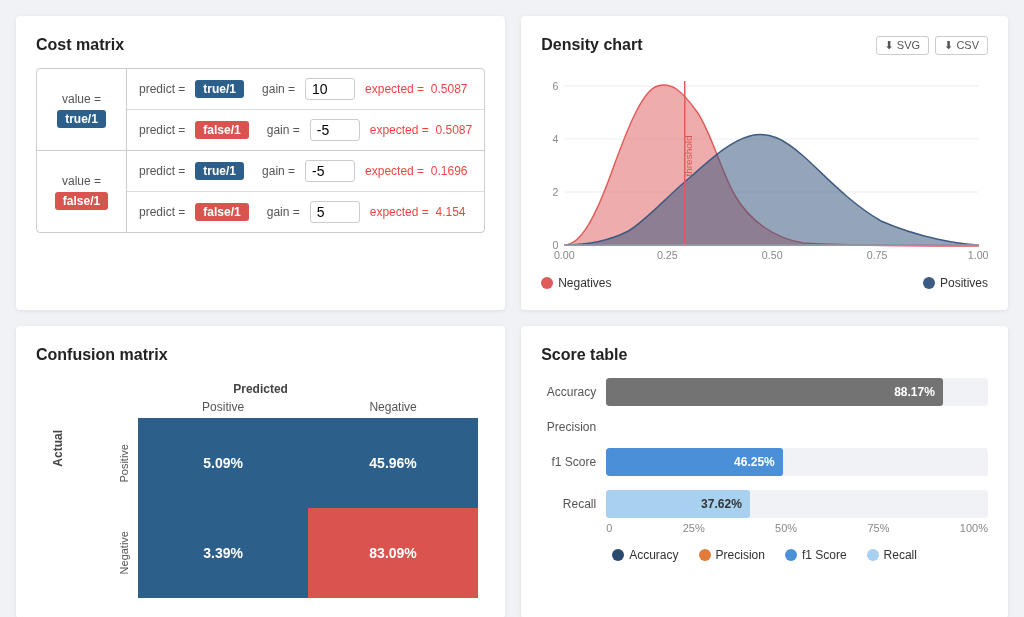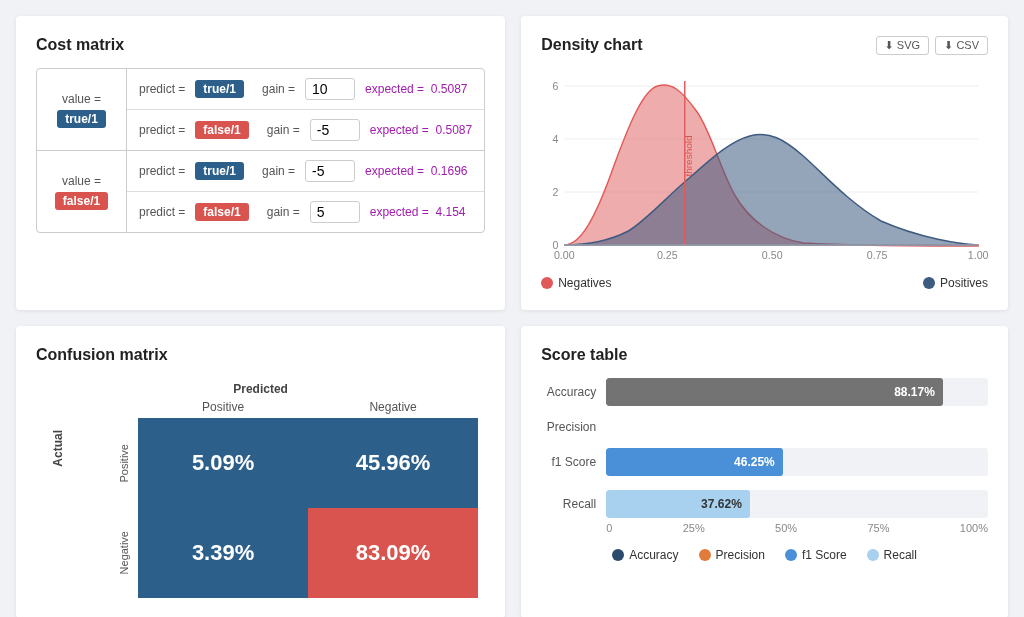--- a/index.html
+++ b/index.html
@@ -71,21 +71,21 @@
     }
     .cost-inner-row:last-child { border-bottom: none; }
     .gain-input {
       width: 50px;
       border: 1px solid #ccc;
       border-radius: 3px;
       padding: 2px 6px;
       font-size: 14px;
       text-align: left;
     }
-    .expected-text { font-size: 12px; color: #a21caf; white-space: nowrap; }
+    .expected-text { font-size: 12px; color: #ef4444; white-space: nowrap; }
 
     
     .density-header {
       display: flex;
       justify-content: space-between;
       align-items: flex-start;
       margin-bottom: 8px;
     }
     .export-btns { display: flex; gap: 6px; }
     .export-btn {
@@ -123,21 +123,21 @@
     .predicted-label {
       font-size: 12px;
       font-weight: 600;
       margin-bottom: 4px;
       color: #444;
     }
     .confusion-cell {
       display: flex;
       align-items: center;
       justify-content: center;
-      font-size: 22px;
+      font-size: 14px;
       font-weight: 700;
       color: #fff;
       height: 90px;
       width: 170px;
     }
     .cell-blue { background: #2c5f8a; }
     .cell-red { background: #d9534f; }
 
     
     .score-bars { display: flex; flex-direction: column; gap: 14px; margin-top: 4px; }

